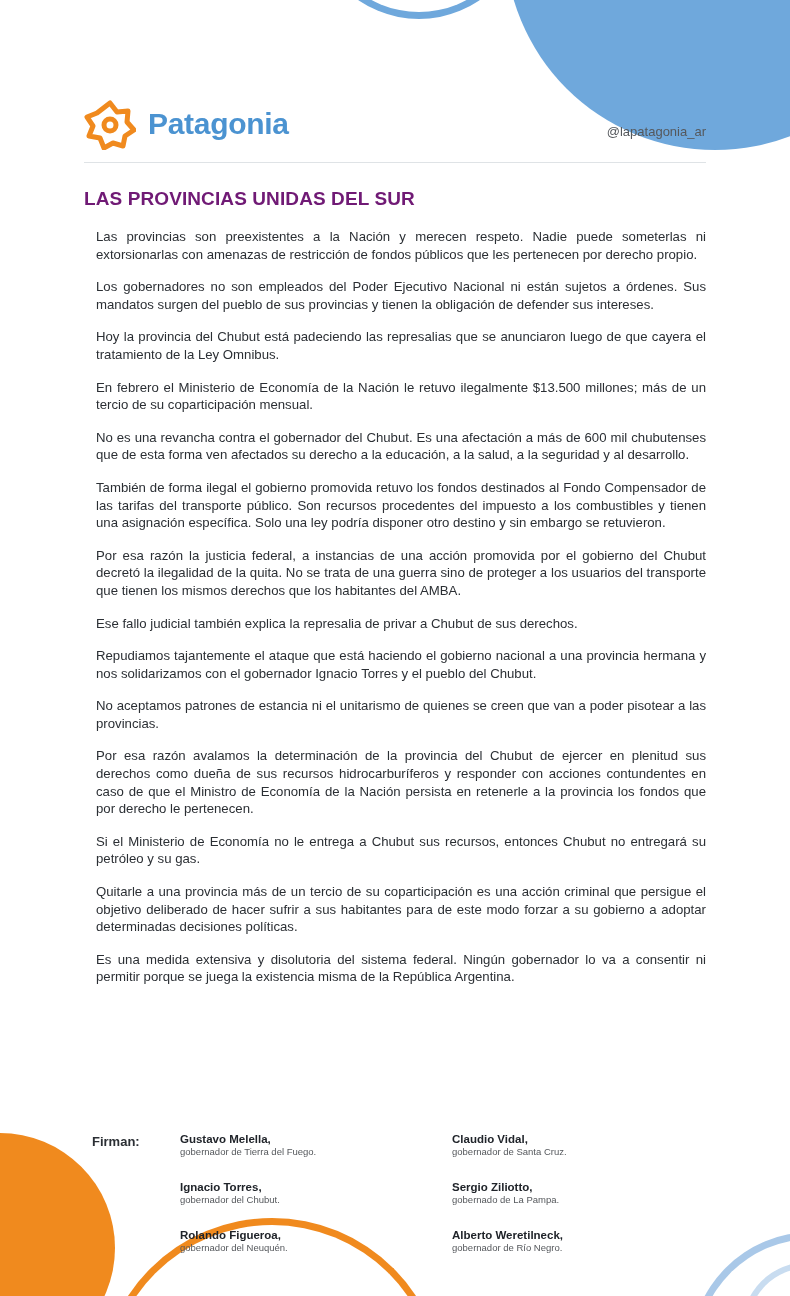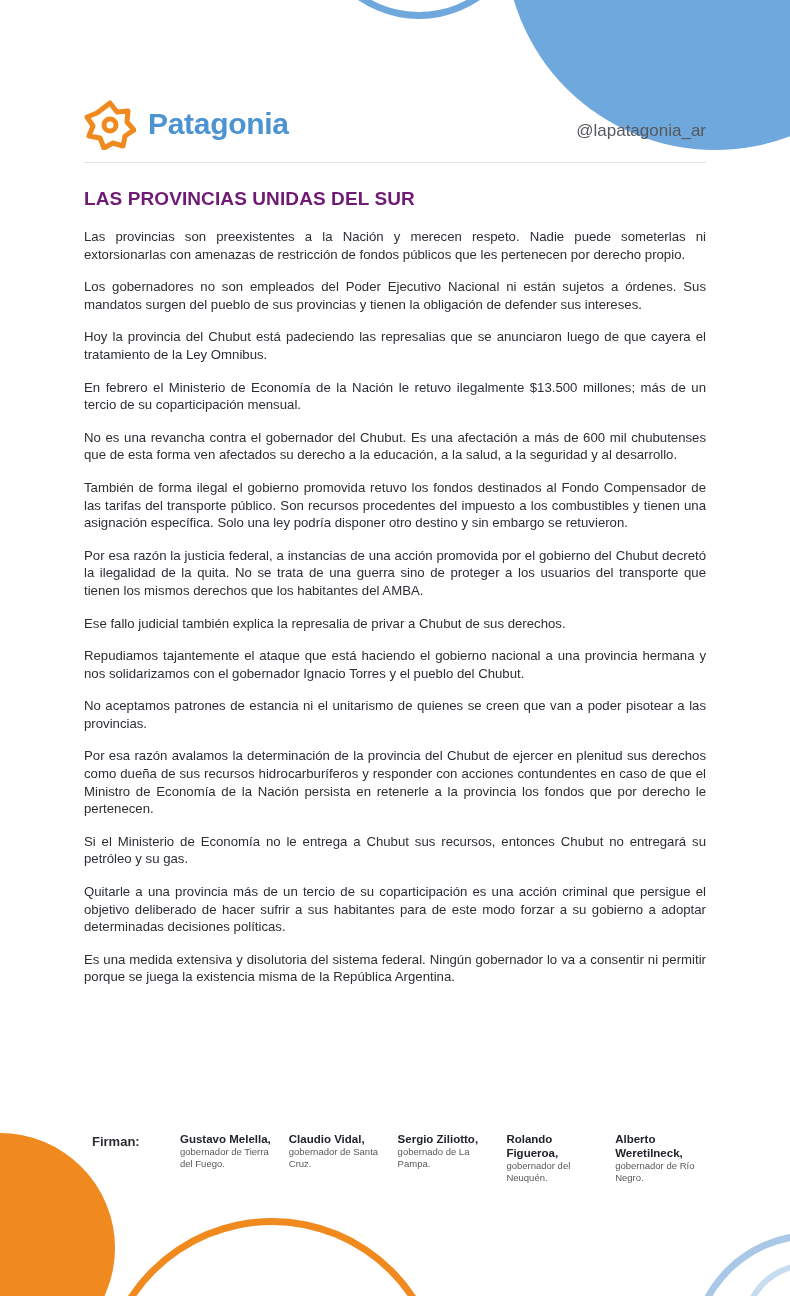--- a/index.html
+++ b/index.html
@@ -106,21 +106,21 @@
     height: 52px;
     flex: 0 0 auto;
   }
   .brand-name {
     font-size: 30px;
     font-weight: bold;
     color: #4b93d1;
     letter-spacing: -0.3px;
   }
   .handle {
-    font-size: 17px;
+    font-size: 13px;
     color: #55585c;
     padding-bottom: 2px;
     margin-top: 16px;
   }
   .header-rule {
     position: absolute;
     top: 146px;
     left: 84px;
     width: 622px;
     height: 1px;
@@ -137,21 +137,21 @@
     font-size: 19px;
     font-weight: bold;
     color: #701a75;
     margin: 0 0 18px 0;
     letter-spacing: 0.1px;
   }
   p.para {
     font-size: 13.2px;
     line-height: 17.6px;
     color: #2b2f34;
-    margin: 0 0 15px 0;
+    margin: 0 0 15px 12px;
     text-align: justify;
   }
   p.para:last-child {
     margin-bottom: 0;
   }
 
   
   .signatures {
     position: absolute;
     top: 1116px;
@@ -163,21 +163,21 @@
     left: 0;
     top: 2px;
     font-size: 13px;
     font-weight: bold;
     color: #2b2f34;
     padding-left: 8px;
   }
   .sign-grid {
     margin-left: 96px;
     display: grid;
-    grid-template-columns: 1fr 1fr 1fr 1fr 1fr;
+    grid-template-columns: 1fr 1fr;
     grid-row-gap: 22px;
     grid-column-gap: 18px;
   }
   .signer-name {
     font-size: 11.5px;
     font-weight: bold;
     color: #20242a;
     line-height: 14px;
   }
   .signer-role {
@@ -238,20 +238,24 @@
     <div class="sign-grid">
       <div>
         <div class="signer-name">Gustavo Melella,</div>
         <div class="signer-role">gobernador de Tierra del Fuego.</div>
       </div>
       <div>
         <div class="signer-name">Claudio Vidal,</div>
         <div class="signer-role">gobernador de Santa Cruz.</div>
       </div>
       <div>
+        <div class="signer-name">Ignacio Torres,</div>
+        <div class="signer-role">gobernador del Chubut.</div>
+      </div>
+      <div>
         <div class="signer-name">Sergio Ziliotto,</div>
         <div class="signer-role">gobernado de La Pampa.</div>
       </div>
       <div>
         <div class="signer-name">Rolando Figueroa,</div>
         <div class="signer-role">gobernador del Neuquén.</div>
       </div>
       <div>
         <div class="signer-name">Alberto Weretilneck,</div>
         <div class="signer-role">gobernador de Río Negro.</div>

